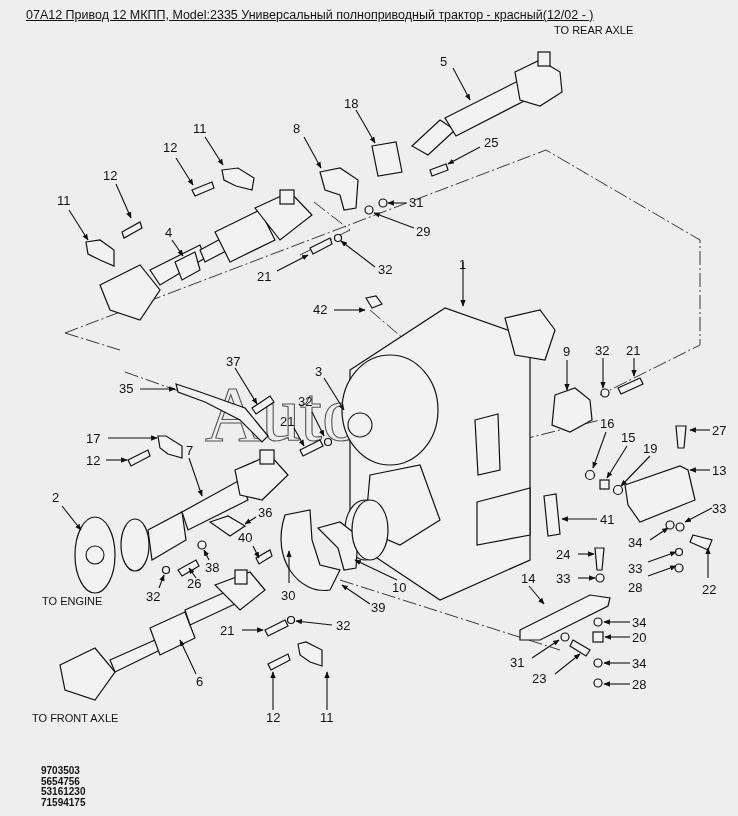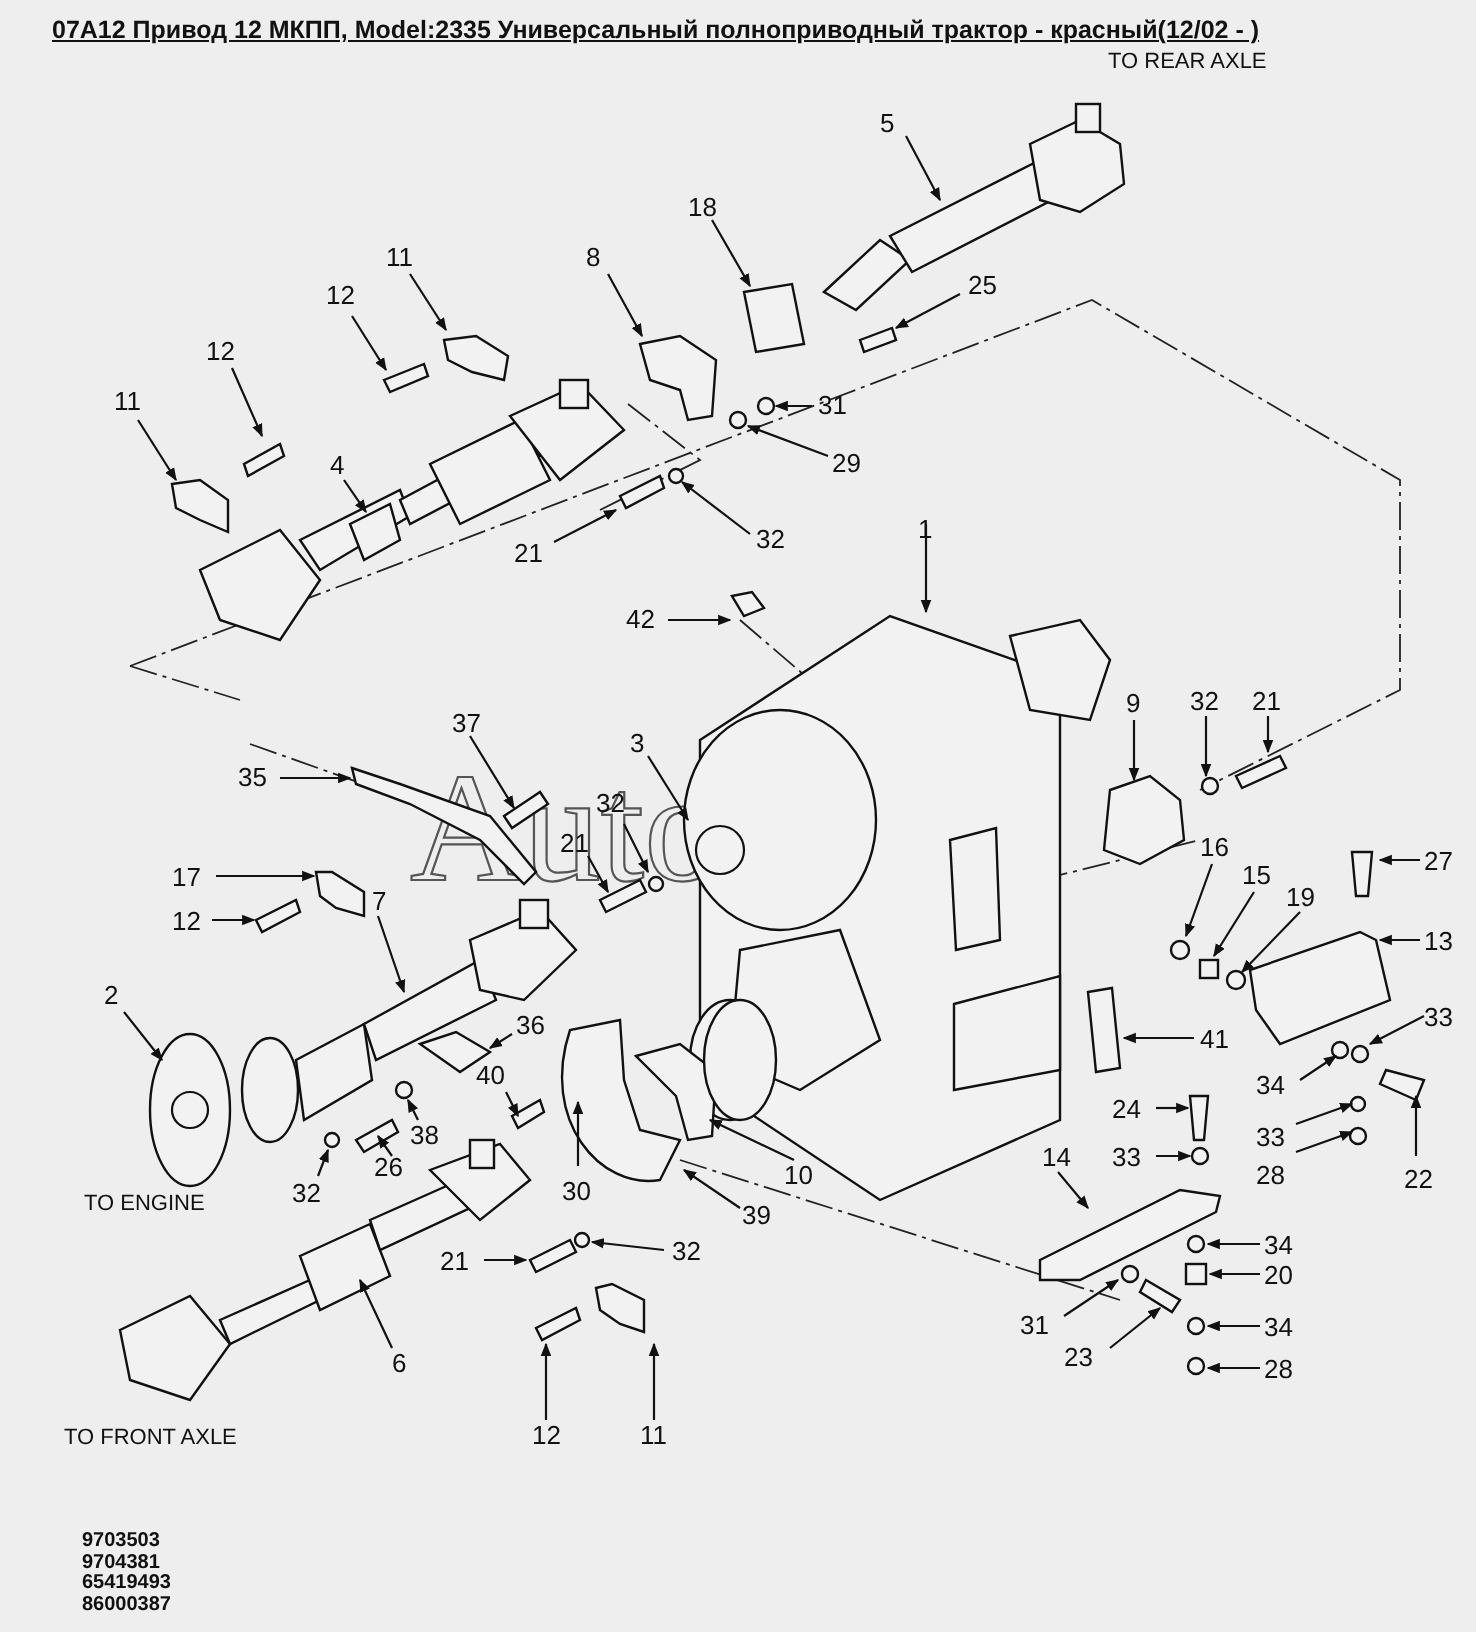--- a/index.html
+++ b/index.html
@@ -1,18 +1,18 @@
 <!DOCTYPE html>
 <html><head>
 <meta charset="utf-8">
 <style>
   html, body { margin:0; padding:0; }
   body { width:738px; height:816px; background:#eeeeee; position:relative; overflow:hidden;
          font-family:"Liberation Sans", sans-serif; color:#111; }
-  #title { position:absolute; left:26px; top:8px; font-size:12.5px; font-weight:bold;
+  #title { position:absolute; left:26px; top:8px; font-size:12.5px; font-weight:normal;
            text-decoration:underline; white-space:nowrap; color:#111; }
   #diagram { position:absolute; left:0; top:0; width:738px; height:816px; }
   .callout { font-family:"Liberation Sans", sans-serif; font-size:13px; fill:#111; }
   .annot { font-family:"Liberation Sans", sans-serif; font-size:11px; fill:#111; }
   #part-numbers { position:absolute; left:41px; top:766px; font-size:10px; line-height:10.5px; color:#111;font-weight:bold; }
   .wm { font-family:"Liberation Serif", serif; font-size:78px; fill:none; stroke:#555; stroke-width:1.1; }
   .ln { stroke:#111; stroke-width:1.1; fill:none; }
   .part { stroke:#111; stroke-width:1.2; fill:#f2f2f2; }
   .dash { stroke:#222; stroke-width:0.9; fill:none; stroke-dasharray:14 3 2 3; }
 </style>
@@ -278,16 +278,16 @@
     <text class="callout" x="320" y="722">11</text>
   </g>
 
   <text class="annot" x="554" y="34">TO REAR AXLE</text>
   <text class="annot" x="42" y="605">TO ENGINE</text>
   <text class="annot" x="32" y="722">TO FRONT AXLE</text>
 </svg>
 
 <div id="part-numbers">
   <div>9703503</div>
-  <div>9704381</div>
-  <div>65419493</div>
-  <div>86000387</div>
+  <div>5654756</div>
+  <div>53161230</div>
+  <div>71594175</div>
 </div>
 
 </body></html>

